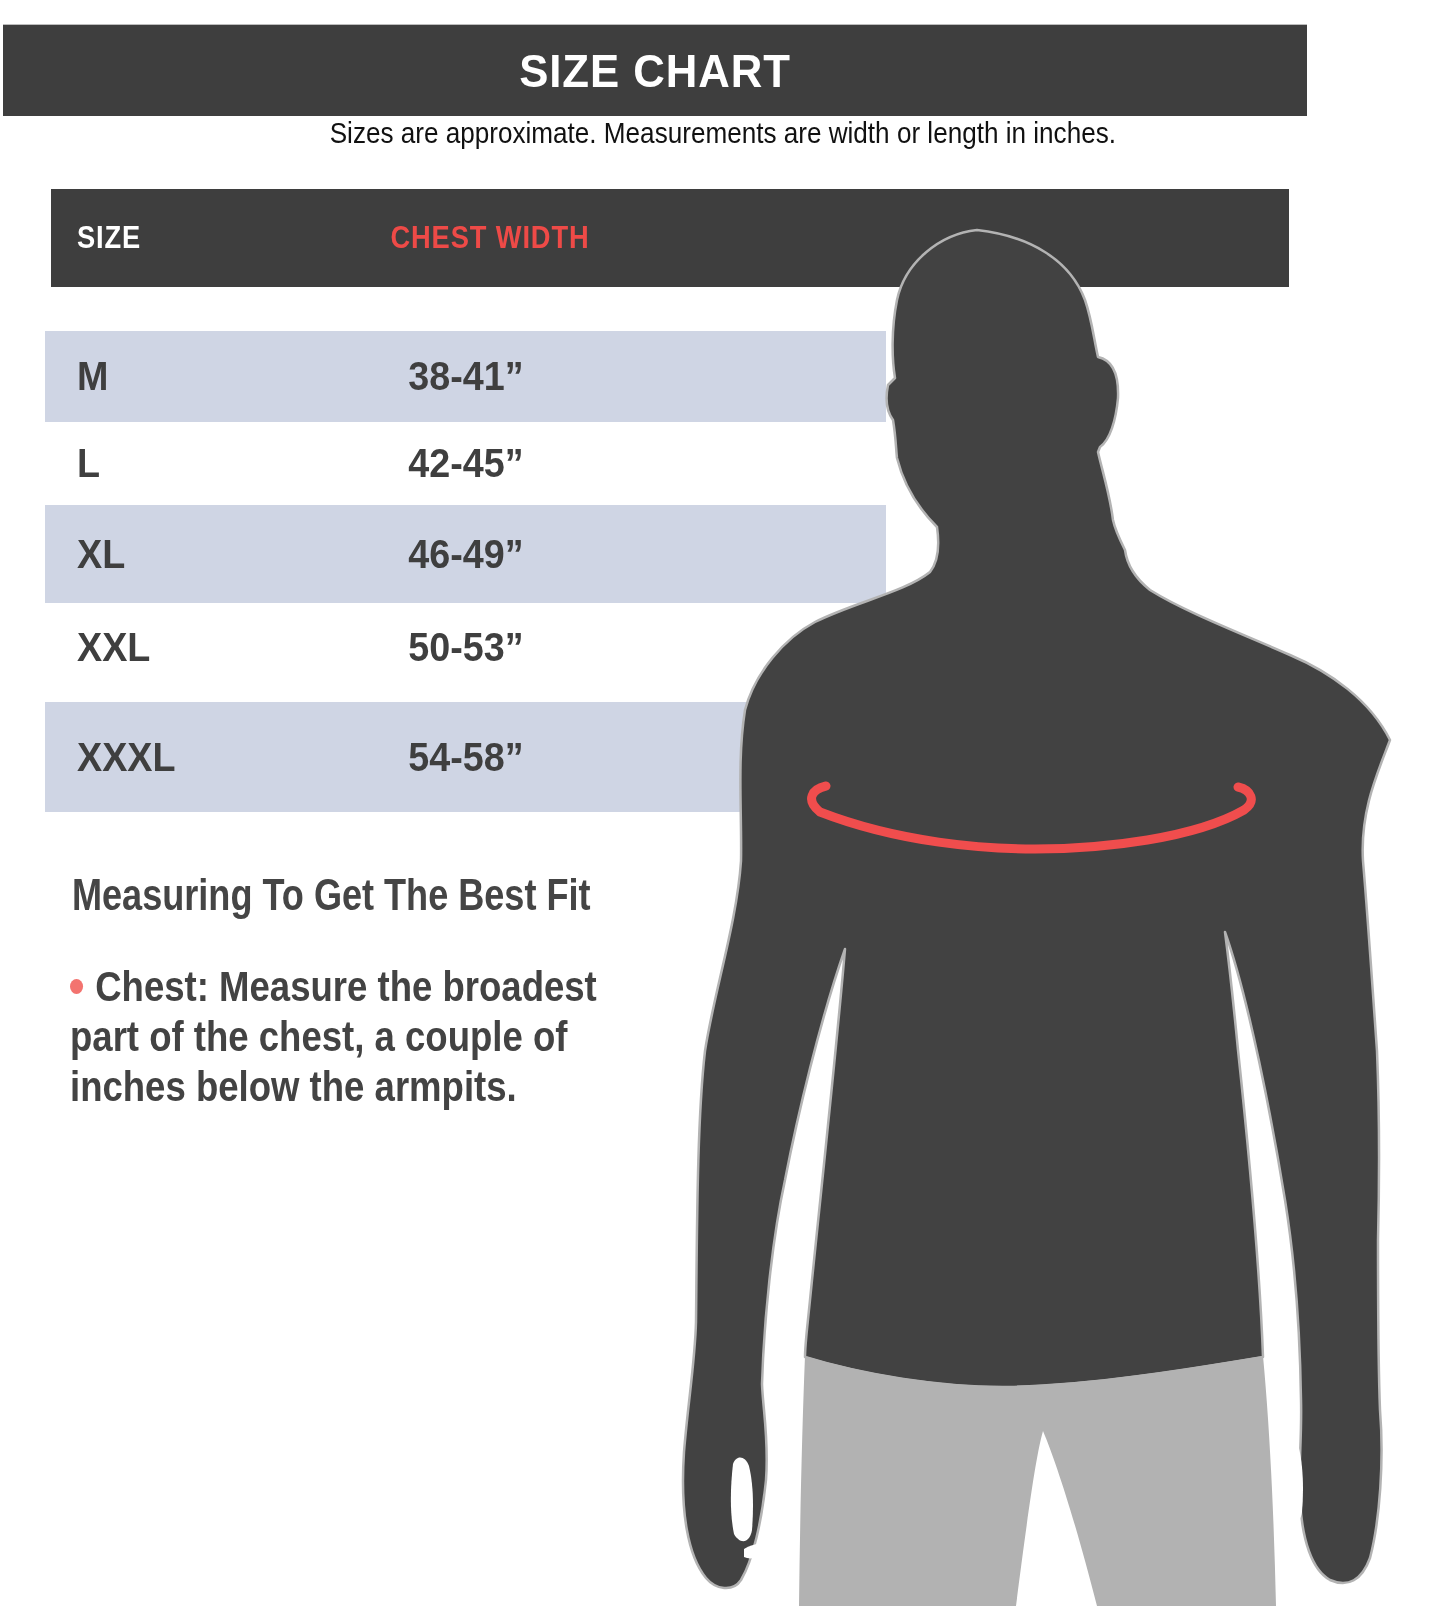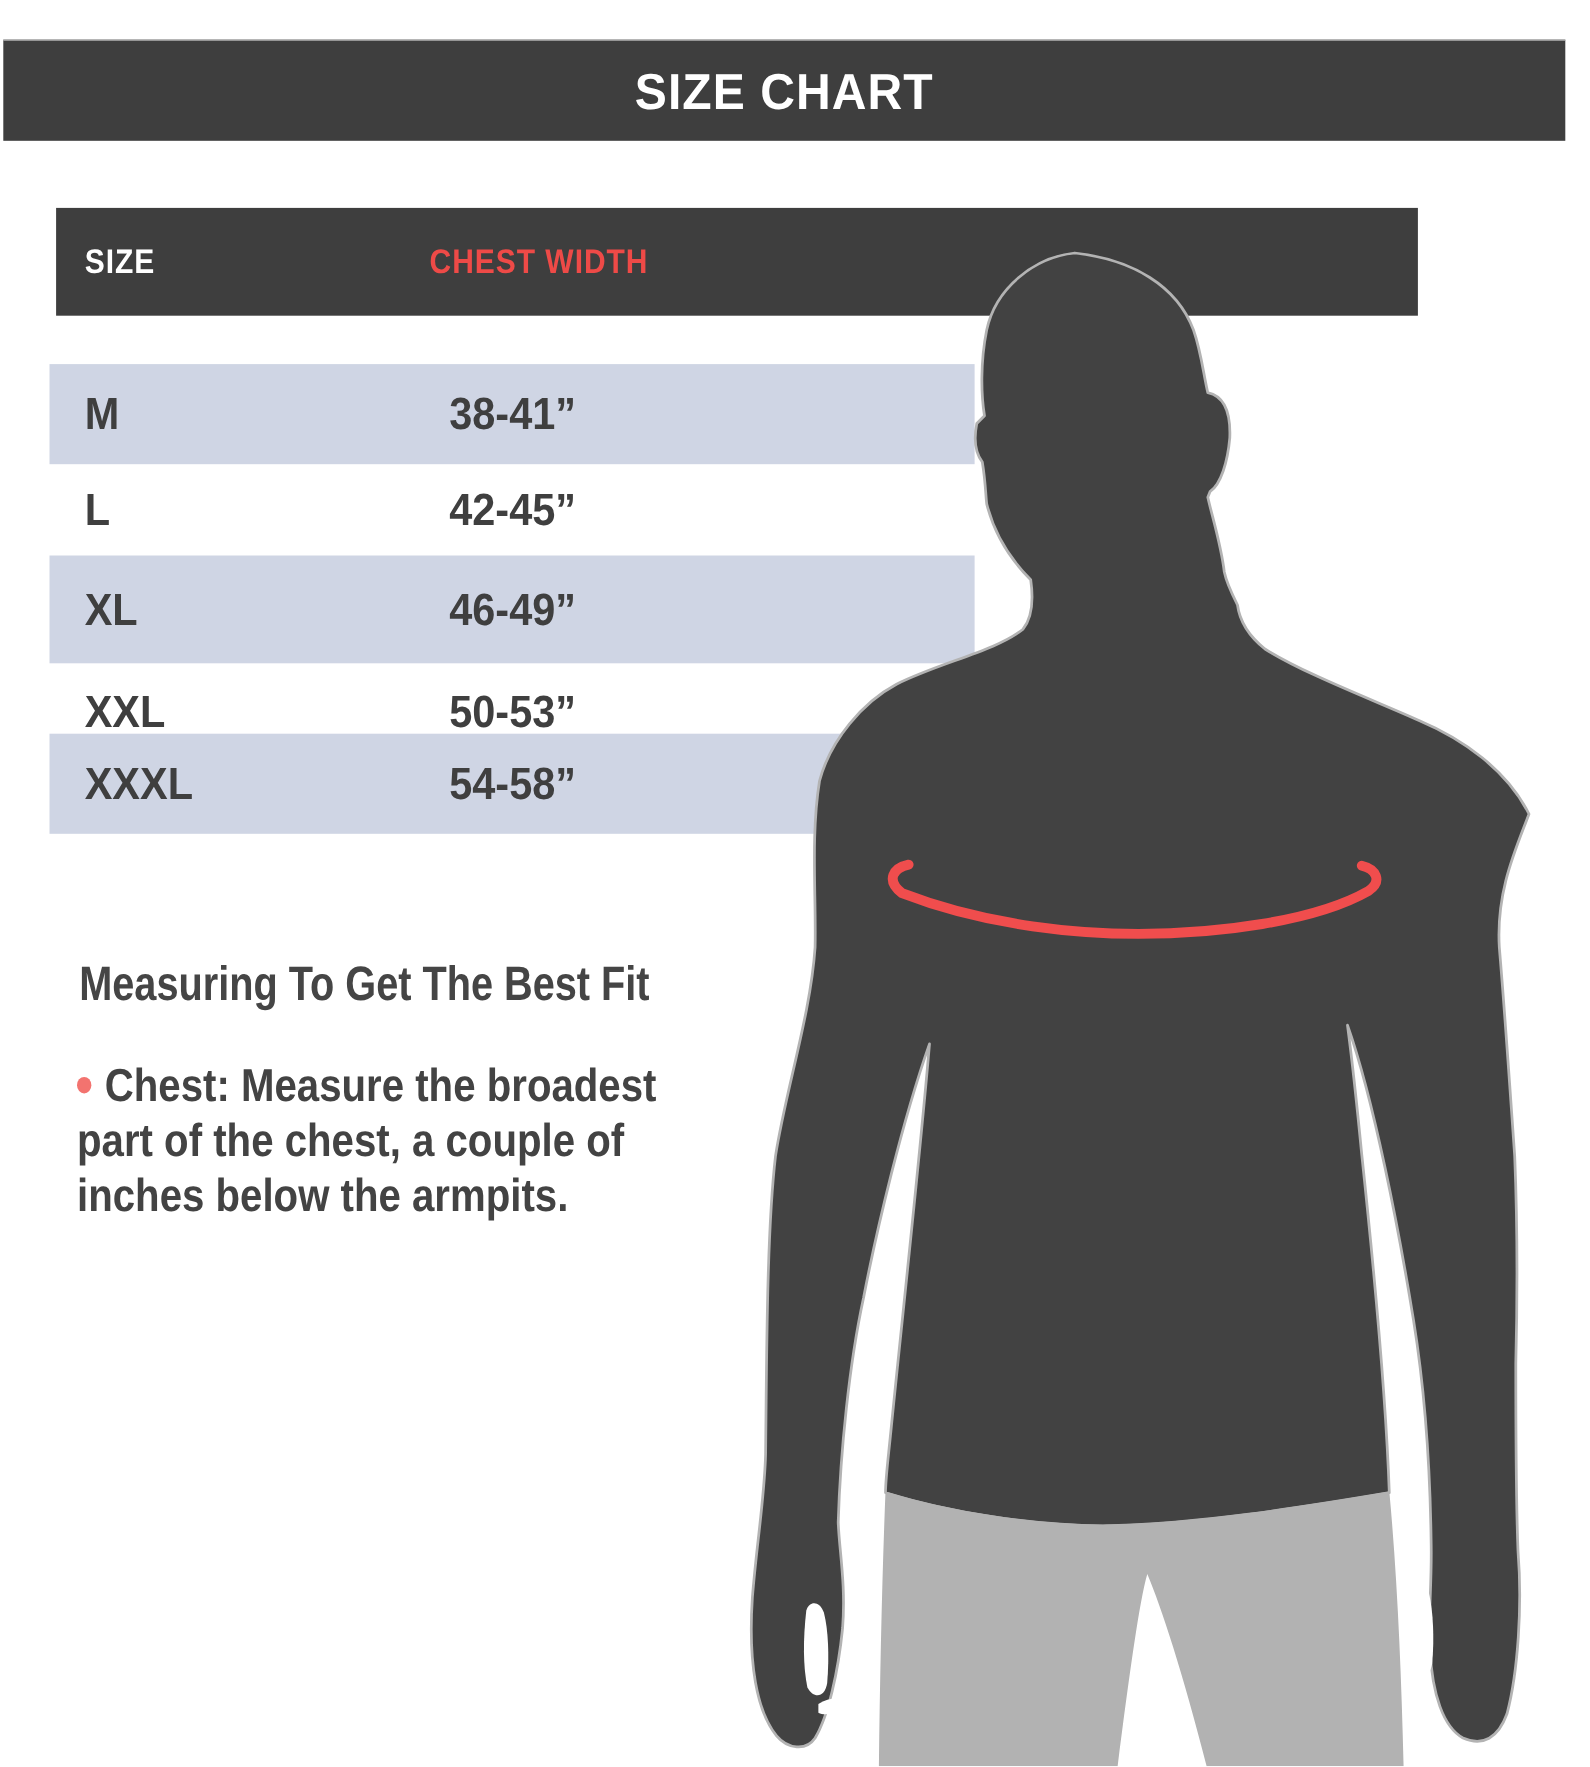--- a/index.html
+++ b/index.html
@@ -2,21 +2,21 @@
 <html><head>
 <meta charset="utf-8">
 <style>
   html,body{margin:0;padding:0;background:#ffffff;}
   .canvas{
     position:relative;width:1445px;height:1606px;background:#ffffff;overflow:hidden;
     font-family:"Liberation Sans", sans-serif;
   }
   
   .topbar{
-    position:absolute;left:3px;top:36px;width:1420px;height:91px;
+    position:absolute;left:3px;top:24px;width:1304px;height:91px;
     background:#3e3e3e;display:flex;align-items:center;justify-content:center;
     border-top:1px solid #bdbdbd;
   }
   .topbar-title{
     color:#ffffff;font-size:46px;font-weight:bold;letter-spacing:1px;
     transform:scaleX(0.95);transform-origin:center;white-space:nowrap;
   }
   
   .subtitle{
     position:absolute;left:0;top:112px;width:1445px;text-align:center;
@@ -70,20 +70,23 @@
 </style>
 </head>
 <body>
 
 <div class="canvas">
 
   <div class="topbar">
     <div class="topbar-title">SIZE CHART</div>
   </div>
 
+  <div class="subtitle">
+    <span class="cond">Sizes are approximate. Measurements are width or length in inches.</span>
+  </div>
 
   <div class="thead">
     <div class="th-size">SIZE</div>
     <div class="th-chest">CHEST WIDTH</div>
   </div>
 
   <div class="row banded" style="top:331px;height:91px;">
     <div class="row-label">M</div>
     <div class="row-value">38-41”</div>
   </div>
@@ -92,21 +95,21 @@
     <div class="row-value">42-45”</div>
   </div>
   <div class="row banded" style="top:505px;height:98px;">
     <div class="row-label">XL</div>
     <div class="row-value">46-49”</div>
   </div>
   <div class="row" style="top:596px;height:102px;">
     <div class="row-label">XXL</div>
     <div class="row-value">50-53”</div>
   </div>
-  <div class="row banded" style="top:667px;height:91px;">
+  <div class="row banded" style="top:702px;height:110px;">
     <div class="row-label">XXXL</div>
     <div class="row-value">54-58”</div>
   </div>
 
   <svg class="figure-svg" viewBox="0 0 1445 1606">
 
     <path fill="#424242" stroke="#b3b3b3" stroke-width="2.5" stroke-linejoin="round" d="M 977 230
          C 940 234 905 262 897 300
          C 891 330 892 360 895 378
          L 888 385

